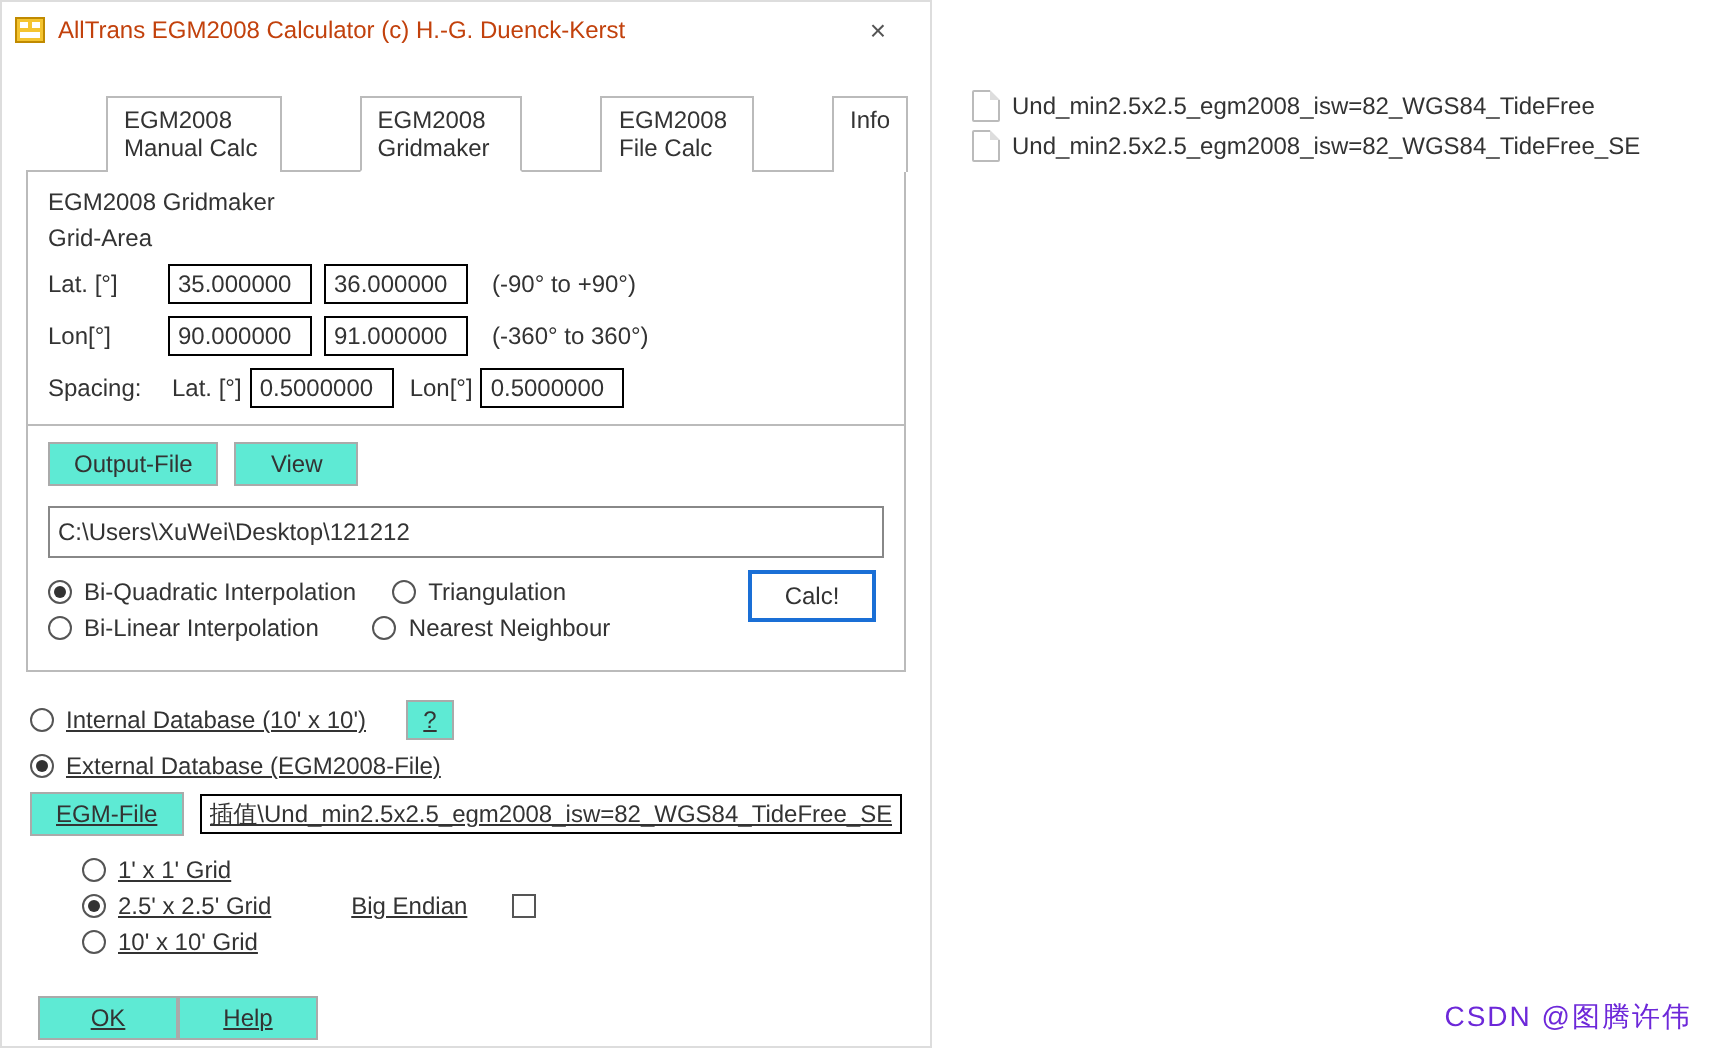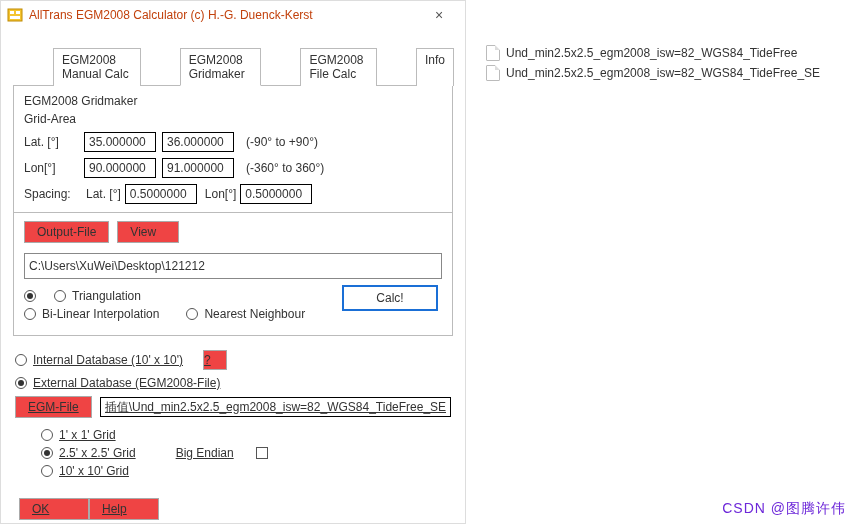--- a/index.html
+++ b/index.html
@@ -23,31 +23,31 @@
 .row { display: flex; align-items: center; margin: 6px 0; }
 .lbl { width: 60px; }
 .txt { border: 1px solid #000000; height: 20px; padding: 1px 4px; background: #fff; }
 .numbox { width: 72px; margin-right: 6px; text-align: left; }
 .hint { margin-left: 6px; }
 
 .spacing .lbl2 { margin-left: 2px; margin-right: 4px; }
 
 .hr { height: 1px; background: #bbb; margin: 8px -10px; }
 
-.btn { border: 1px solid #aaa; background: #ef4444; padding: 3px 12px; min-width: 62px; text-align: left; cursor: default; display: inline-block; }
+.btn { border: 1px solid #aaa; background: #5eead4; padding: 3px 12px; min-width: 62px; text-align: center; cursor: default; display: inline-block; }
 
 .path { border: 1px solid #888; height: 20px; width: 100%; padding: 12px 4px; margin: 4px 0 6px 0; }
 
 .radioRow { display: flex; align-items: center; gap: 18px; margin: 4px 0; }
 .radio, .check { display: flex; align-items: center; gap: 6px; cursor: default; }
 .radio .dot { width: 12px; height: 12px; border: 1px solid #555; border-radius: 50%; display: flex; align-items: center; justify-content: center; }
 .radio.sel .dot::after { content: ""; width: 6px; height: 6px; background: #333; border-radius: 50%; }
 .check .box { width: 12px; height: 12px; border: 1px solid #555; }
 
-.calc { border: 2px solid #1a6fd6; background: #fff; width: 96px; height: 26px; display: flex; align-items: center; justify-content: center; margin-left: auto; margin-right: 4px; }
+.calc { border: 2px solid #1a6fd6; background: #fff; width: 64px; height: 26px; display: flex; align-items: center; justify-content: center; margin-left: auto; margin-right: 4px; }
 
 .below { margin-top: 14px; padding: 0 2px; text-decoration: underline; }
 .qbtn { width: 24px; min-width: 24px; padding: 2px 0; }
 
 .egmRow .egptxt { flex: 1; margin-left: 8px; }
 
 .bottom { display: flex; margin-top: 16px; padding-left: 4px; }
 
 .files { position: absolute; left: 486px; top: 16px; margin-top: 29px; }
 .file { display: flex; align-items: center; gap: 6px; margin-bottom: 4px; }
@@ -115,20 +115,21 @@
         <span style="width:8px"></span>
         <span class="btn">View</span>
       </div>
       <input class="txt path" value="C:\Users\XuWei\Desktop\121212" style="">
 
       <div style="display:flex;align-items:flex-start;">
         <div style="flex:1">
           <div class="radioRow">
             <div class="radio sel">
               <span class="dot"></span>
+                <span>Bi-Quadratic Interpolation</span>
             </div>
             <div class="radio">
               <span class="dot"></span>
                 <span>Triangulation</span>
             </div>
           </div>
           <div class="radioRow">
             <div class="radio">
               <span class="dot"></span>
                 <span>Bi-Linear Interpolation</span>

